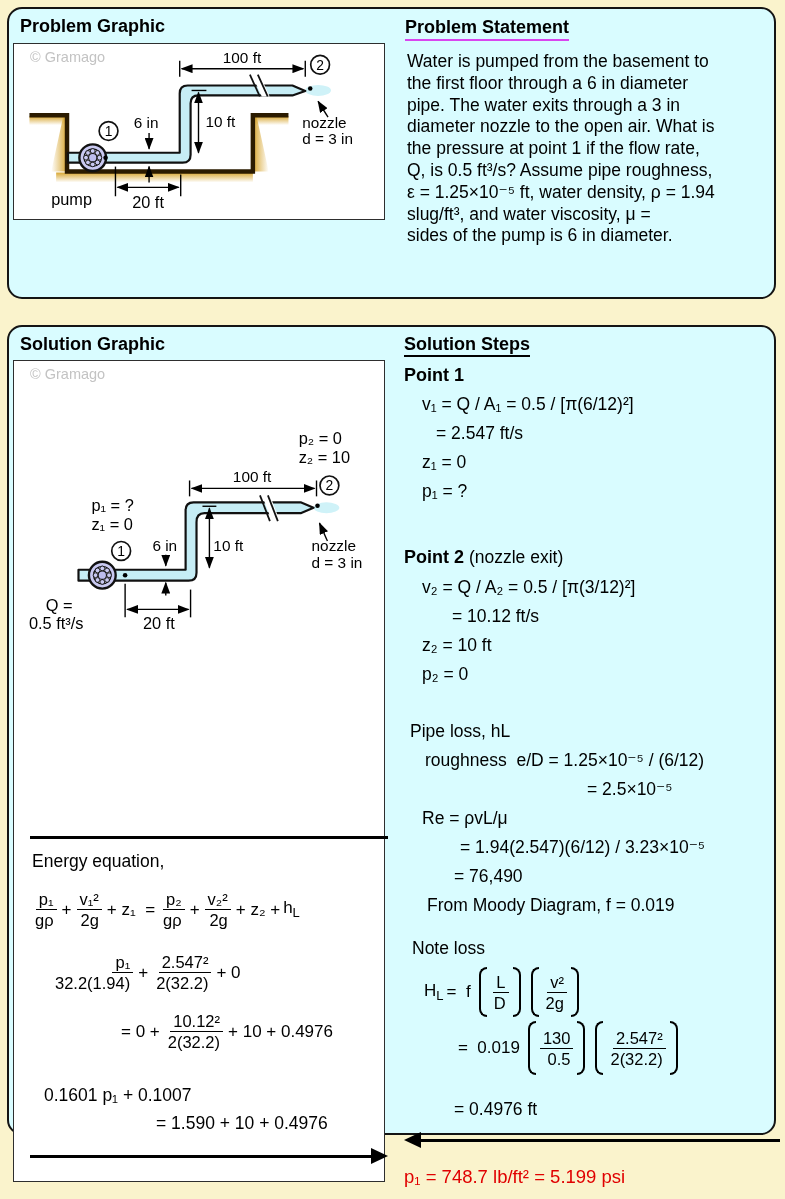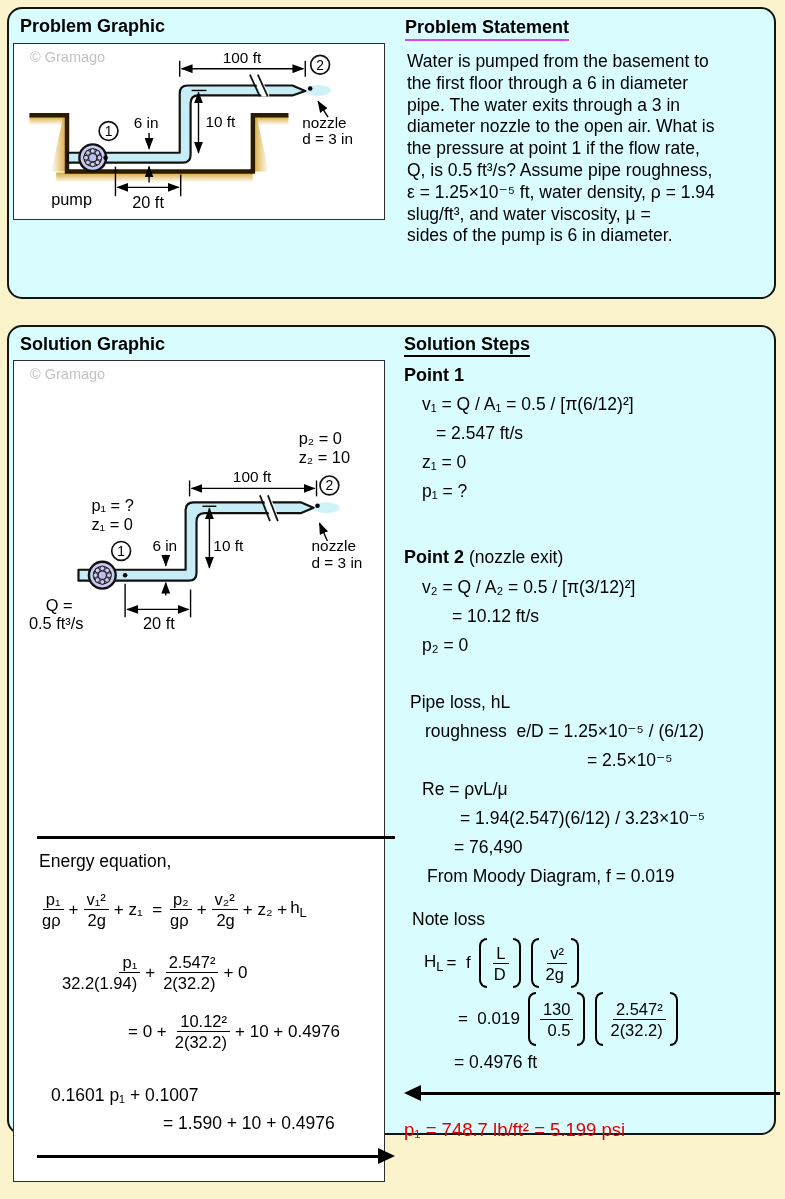--- a/index.html
+++ b/index.html
@@ -48,36 +48,36 @@
   .frac{display:inline-flex;flex-direction:column;align-items:flex-end;text-align:center;
         font-size:16.5px;line-height:20px;margin:0 2px}
   .frac .nm{border-bottom:1.8px solid #000;padding:0 3px}
   .frac .dn{padding:0 3px}
   .bs sub{font-size:13px}
   .brk{width:8px;flex:0 0 8px;border:2.2px solid #000;box-sizing:border-box}
   .brk.l{border-right:none;border-radius:9px 0 0 9px;margin:0 2px 0 5px}
   .brk.r{border-left:none;border-radius:0 9px 9px 0;margin:0 5px 0 2px}
   .hlEq{margin-top:4px;padding-left:20px}
   .hlEq2{margin-top:4px;padding-left:51px}
-  .res{margin-top:2px}
+  .res{margin-top:20px}
 
   
   .arrow{position:relative;height:17px}
   .arrow .bar{position:absolute;top:7px;height:3px;background:#000}
   .arrow-r .bar{left:0;right:14px}
   .arrow-r::after{content:"";position:absolute;right:0;top:0;width:0;height:0;
     border-left:17px solid #000;border-top:8.5px solid transparent;border-bottom:8.5px solid transparent}
   .arrow-l .bar{left:14px;right:0}
   .arrow-l::after{content:"";position:absolute;left:0;top:0;width:0;height:0;
     border-right:17px solid #000;border-top:8.5px solid transparent;border-bottom:8.5px solid transparent}
   .steps .arrow{margin-top:8px;width:376px}
   .red{color:#E00000;font-size:18.5px;line-height:28px;margin-top:14px;white-space:pre}
 
   
-  .energy{position:absolute;left:23px;top:475px;width:359px}
+  .energy{position:absolute;left:16px;top:475px;width:359px}
   .divider{height:3px;background:#000;width:358px}
   .energy-h{font-size:17.5px;line-height:24px;margin-top:10px;padding-left:2px}
   .eqA{margin-top:16px}
   .eqB{margin-top:22px;padding-left:20px}
   .eqC{margin-top:18px;padding-left:88px}
   .eq-line{font-size:17.5px;line-height:26px;white-space:pre}
   .eqD1{margin-top:30px;padding-left:14px}
   .eqD2{margin-top:2px;padding-left:126px}
   .energy .arrow{margin-top:12px;width:358px}
 </style>
@@ -325,20 +325,21 @@
     <div class="h1"><span class="h1txt">Solution Steps</span></div>
     <div class="h2">Point 1</div>
     <div class="sline i18">v₁ = Q / A₁ = 0.5 / [π(6/12)²]</div>
     <div class="sline i32">= 2.547 ft/s</div>
     <div class="sline i18">z₁ = 0</div>
     <div class="sline i18">p₁ = ?</div>
     <div class="g36"></div>
     <div class="h2row"><span class="h2">Point 2</span><span class="note"> (nozzle exit)</span></div>
     <div class="sline i18">v₂ = Q / A₂ = 0.5 / [π(3/12)²]</div>
     <div class="sline i48">= 10.12 ft/s</div>
+    <div class="sline i18">z₂ = 10 ft</div>
     <div class="sline i18">p₂ = 0</div>
     <div class="g28"></div>
     <div class="sline i6">Pipe loss, hL</div>
     <div class="sline i21">roughness  e/D = 1.25×10⁻⁵ / (6/12)</div>
     <div class="sline i183">= 2.5×10⁻⁵</div>
     <div class="sline i18">Re = ρvL/μ</div>
     <div class="sline i56">= 1.94(2.547)(6/12) / 3.23×10⁻⁵</div>
     <div class="sline i50">= 76,490</div>
     <div class="sline i23">From Moody Diagram, f = 0.019</div>
     <div class="g14"></div>

